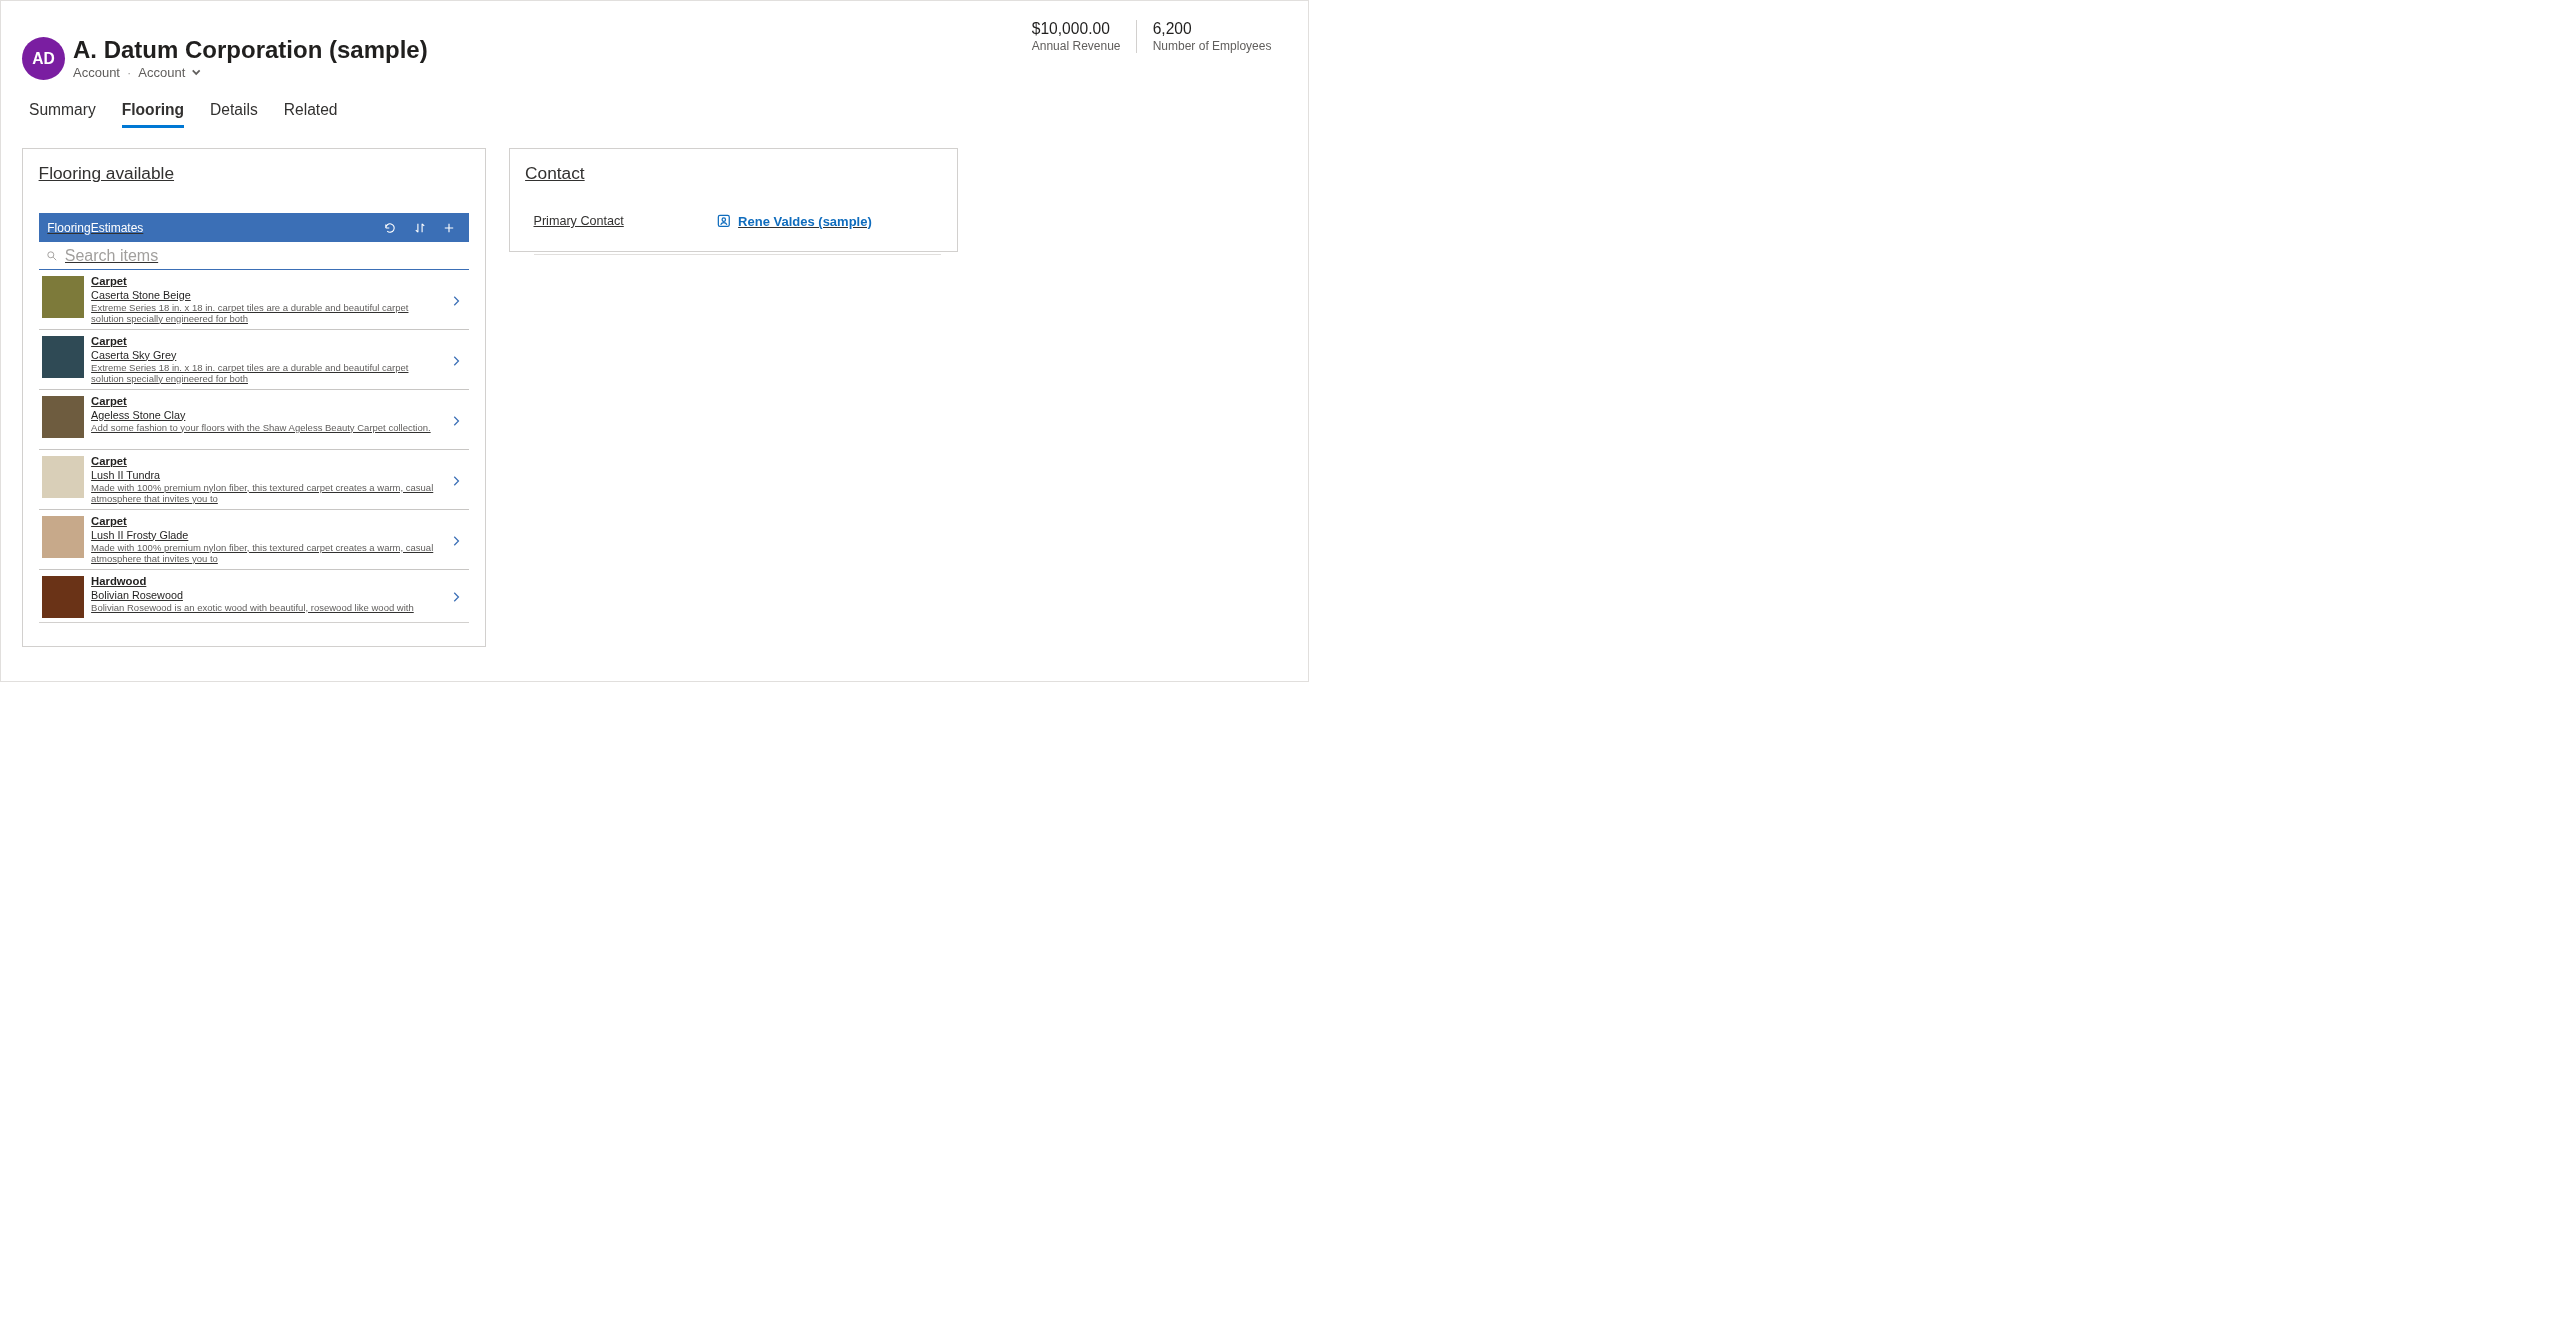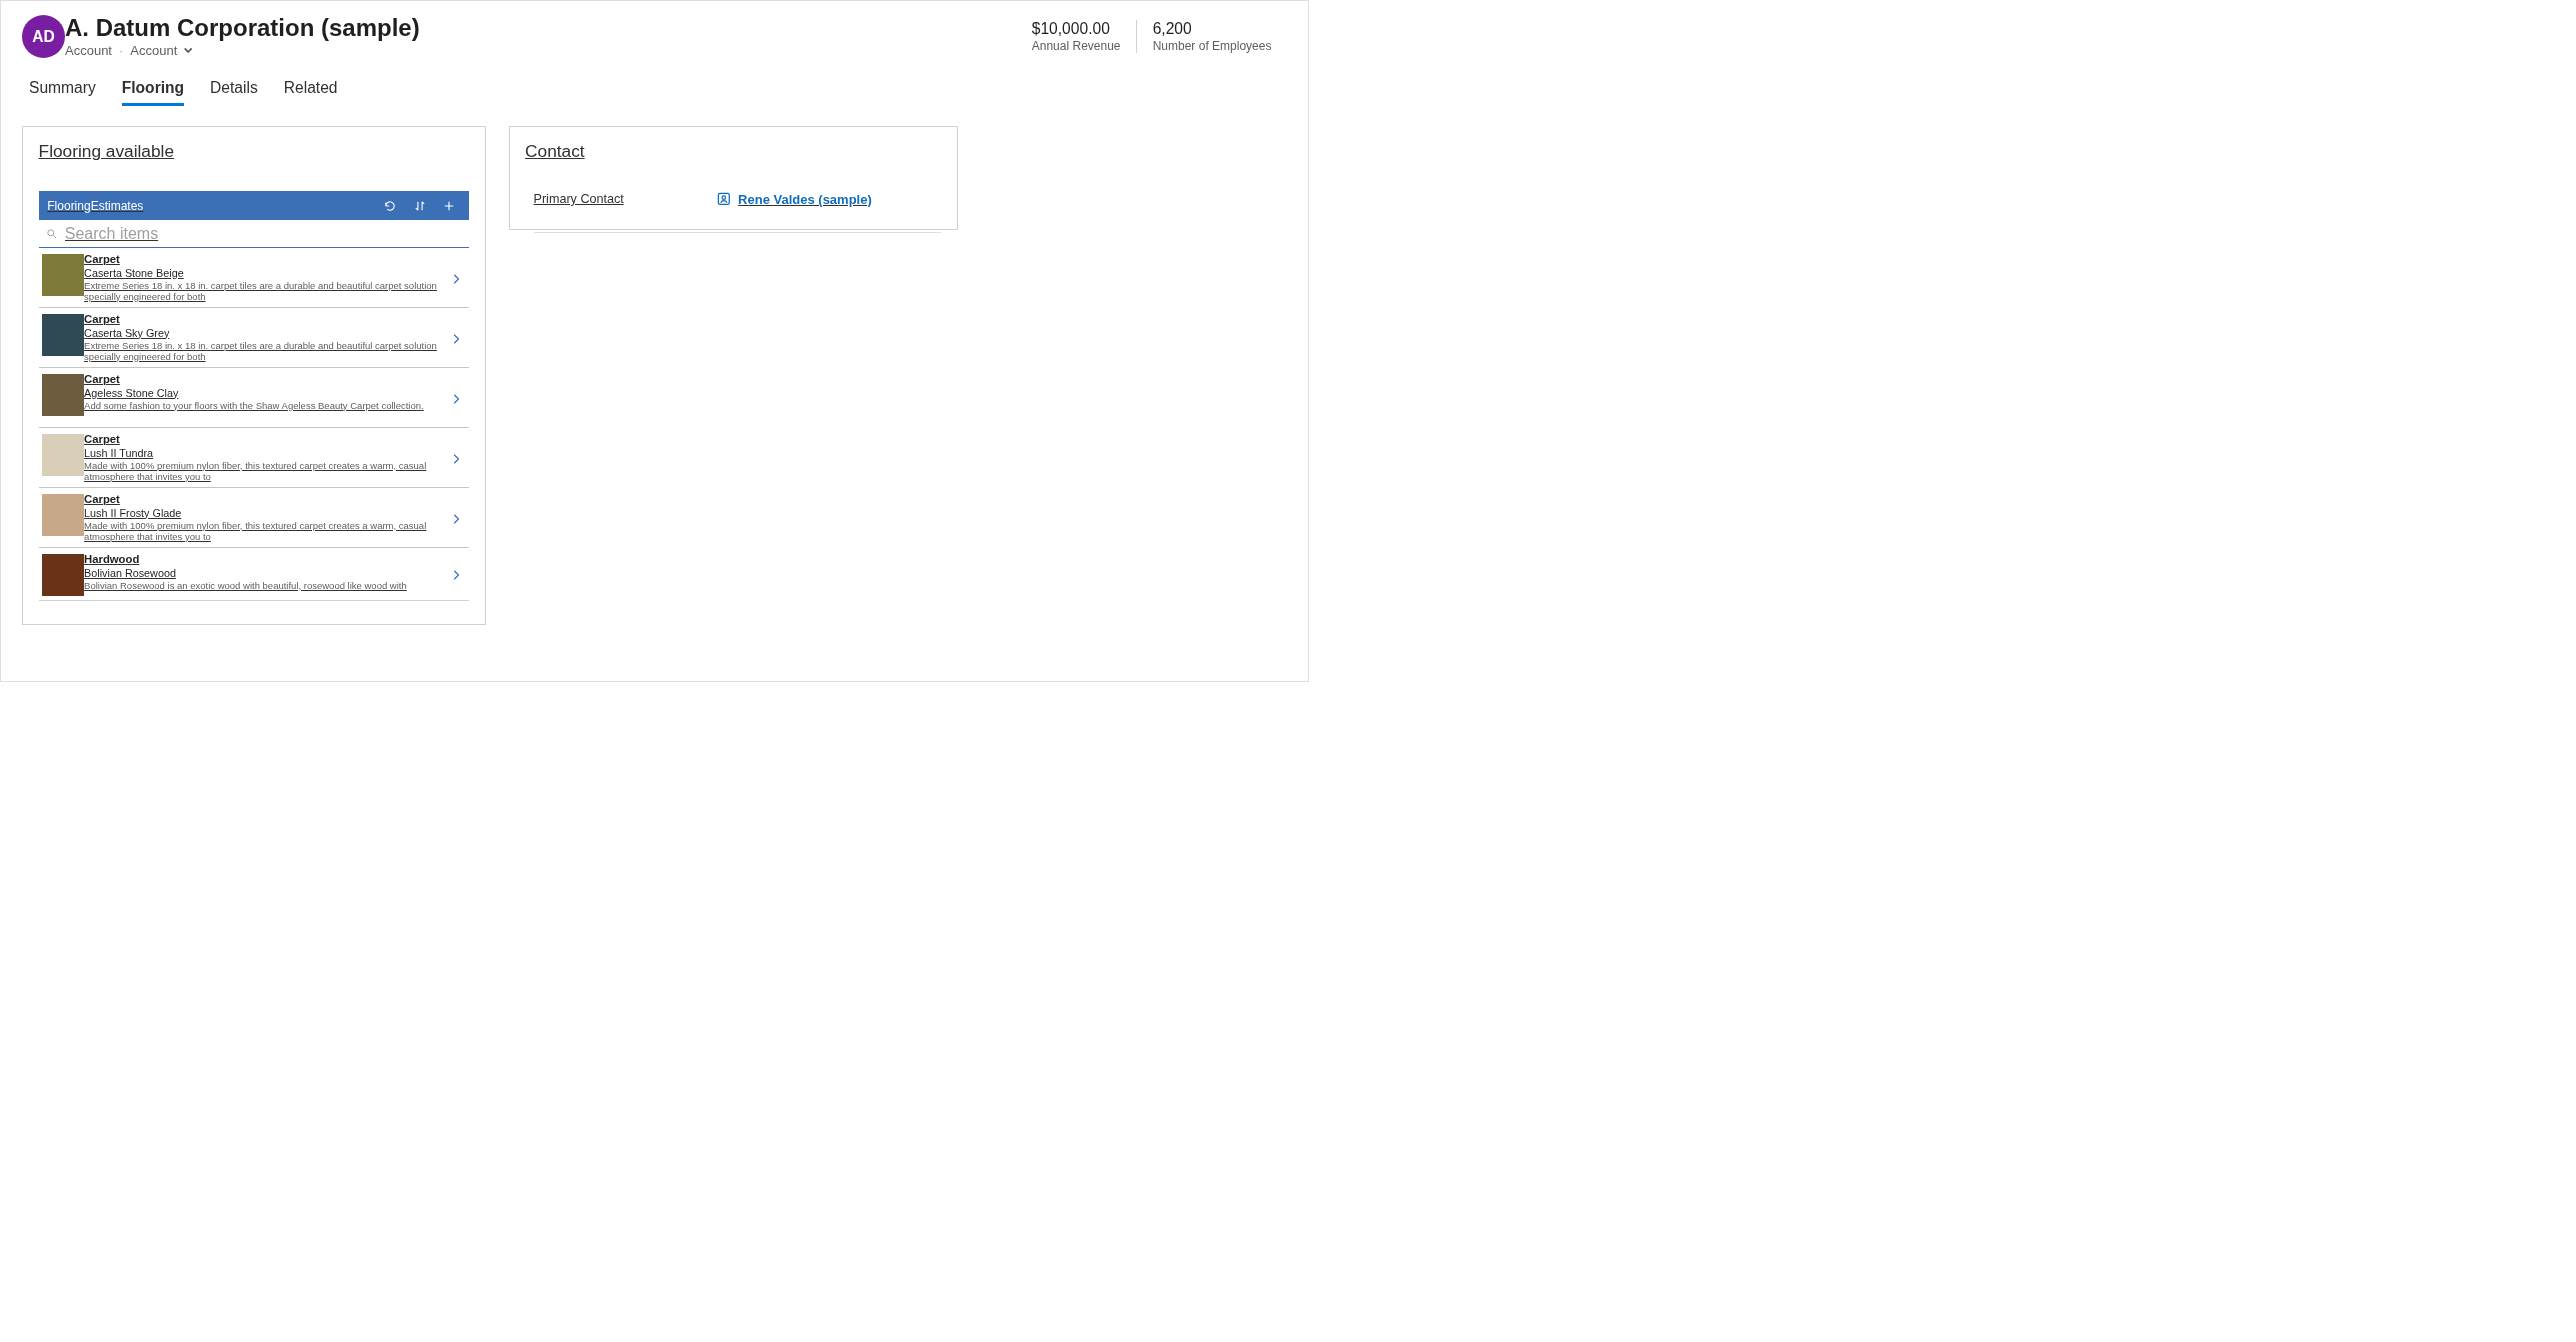--- a/index.html
+++ b/index.html
@@ -16,21 +16,22 @@
   }
   .header {
     display: flex;
     align-items: flex-start;
     justify-content: space-between;
     padding: 14px 21px 8.7px 21px;
   }
   .header-left {
     display: flex;
     align-items: flex-end;
-    gap: 0;
+    gap: 8px;
+    margin-top: 22px;
   }
   .avatar {
     width: 43px;
     height: 43px;
     border-radius: 50%;
     background: #7a1ea1;
     color: #fff;
     display: flex;
     align-items: center;
     justify-content: center;
@@ -172,20 +173,21 @@
   .search-input::placeholder { color: #a19f9d; }
 
   .items {
     flex: 1;
     overflow: hidden;
     border-bottom: 0.9px solid #d2d0ce;
   }
   .item {
     display: flex;
     align-items: flex-start;
+    gap: 7px;
     padding: 4.3px 5.2px 2.6px 3.5px;
     border-bottom: 0.9px solid #c8c6c4;
     cursor: pointer;
     height: 60px;
     overflow: hidden;
   }
   .item:last-child { border-bottom: none; height: 52px; }
   .swatch {
     width: 42px; height: 42px;
     flex-shrink: 0;

